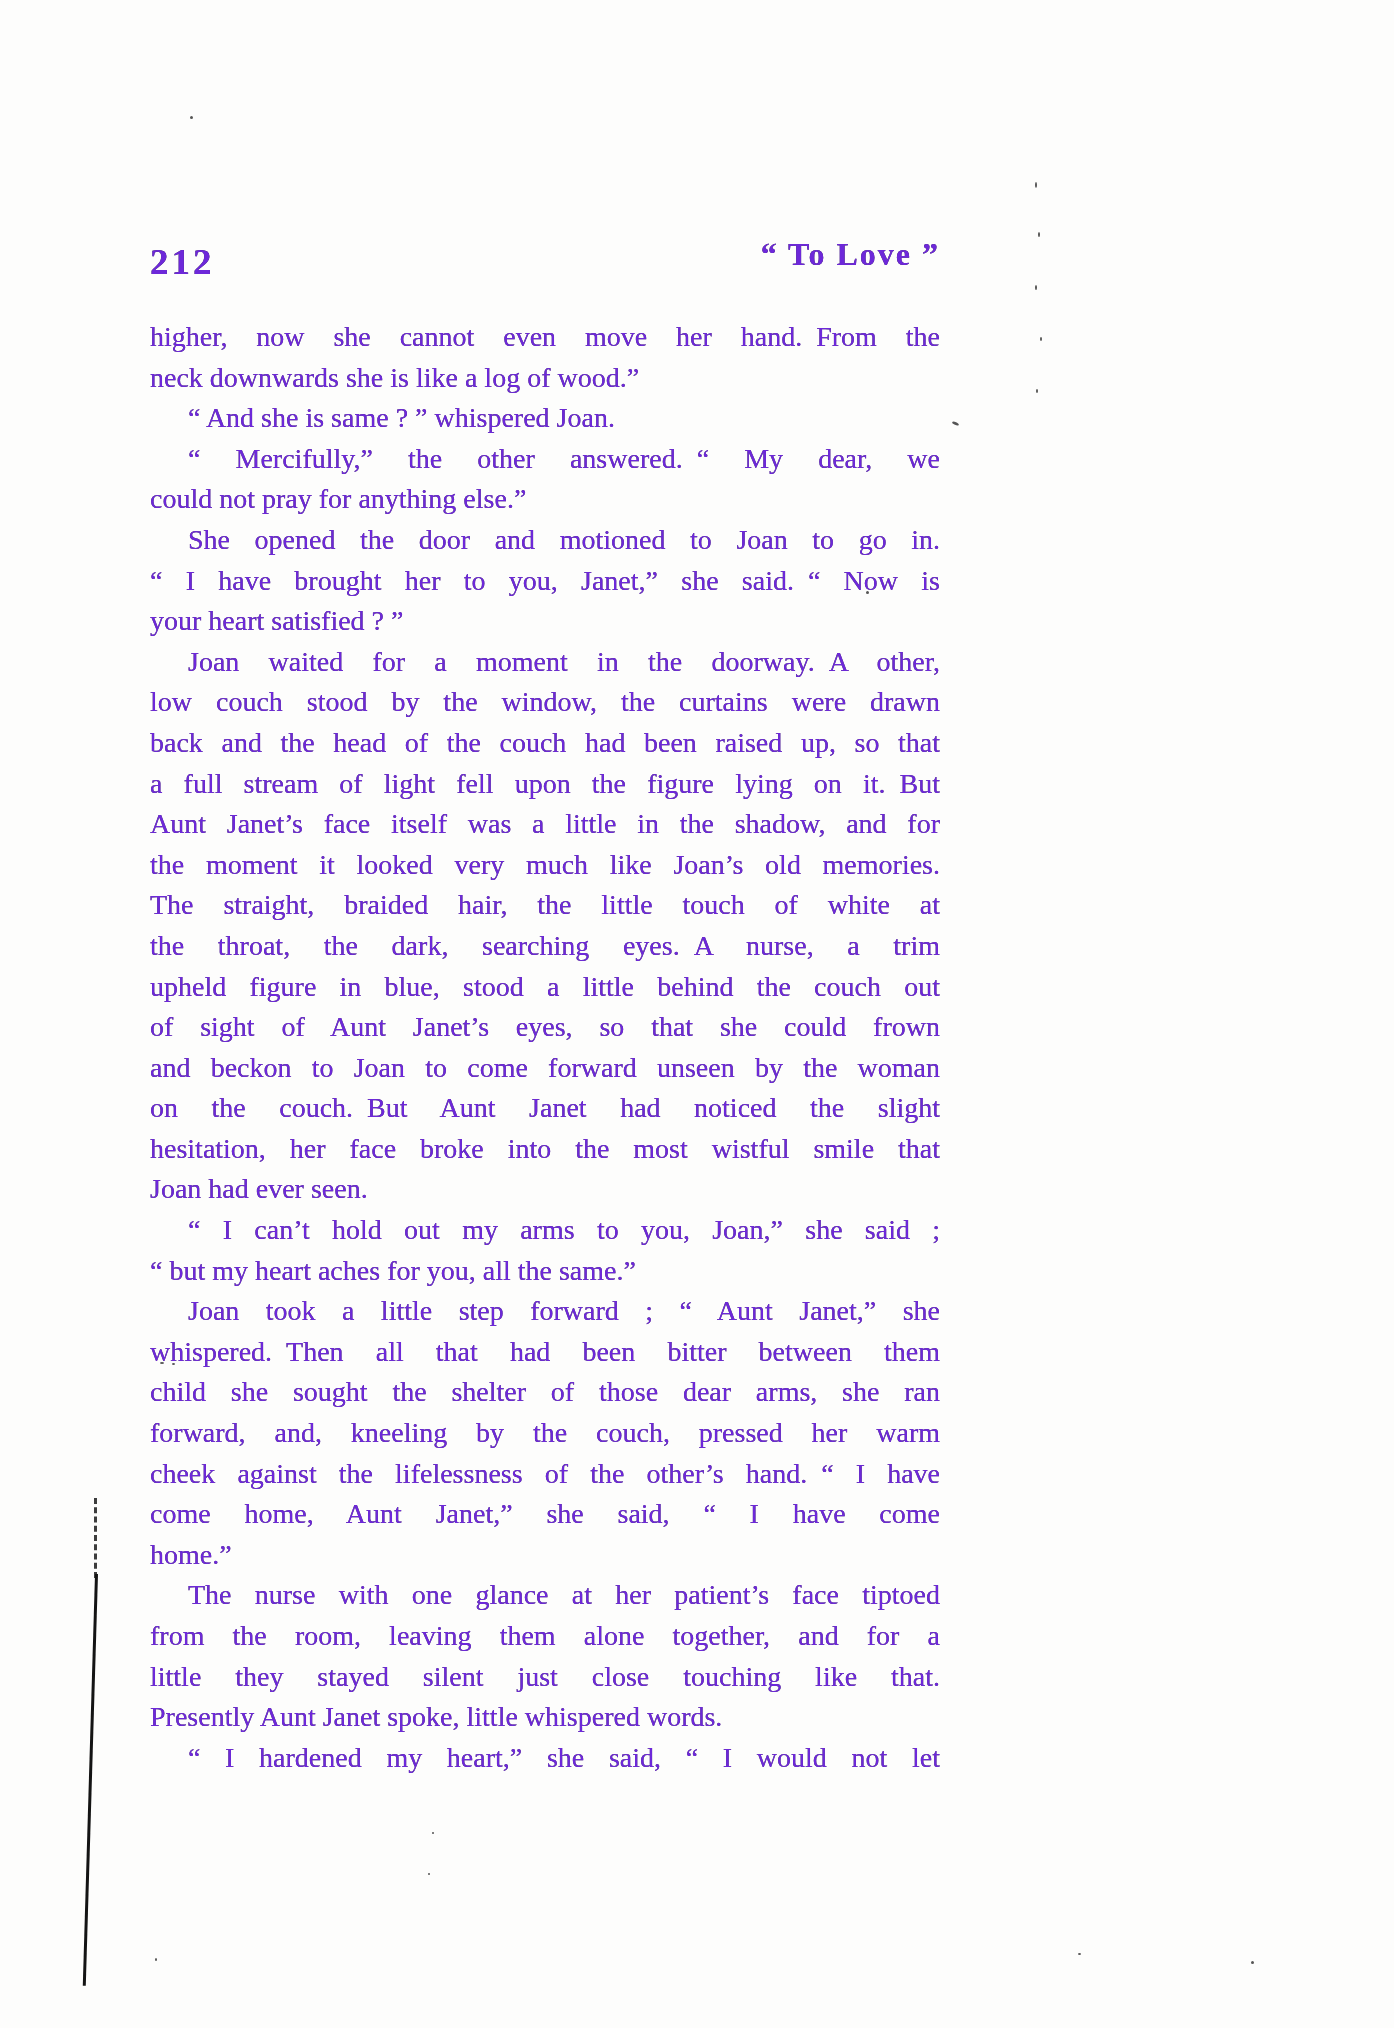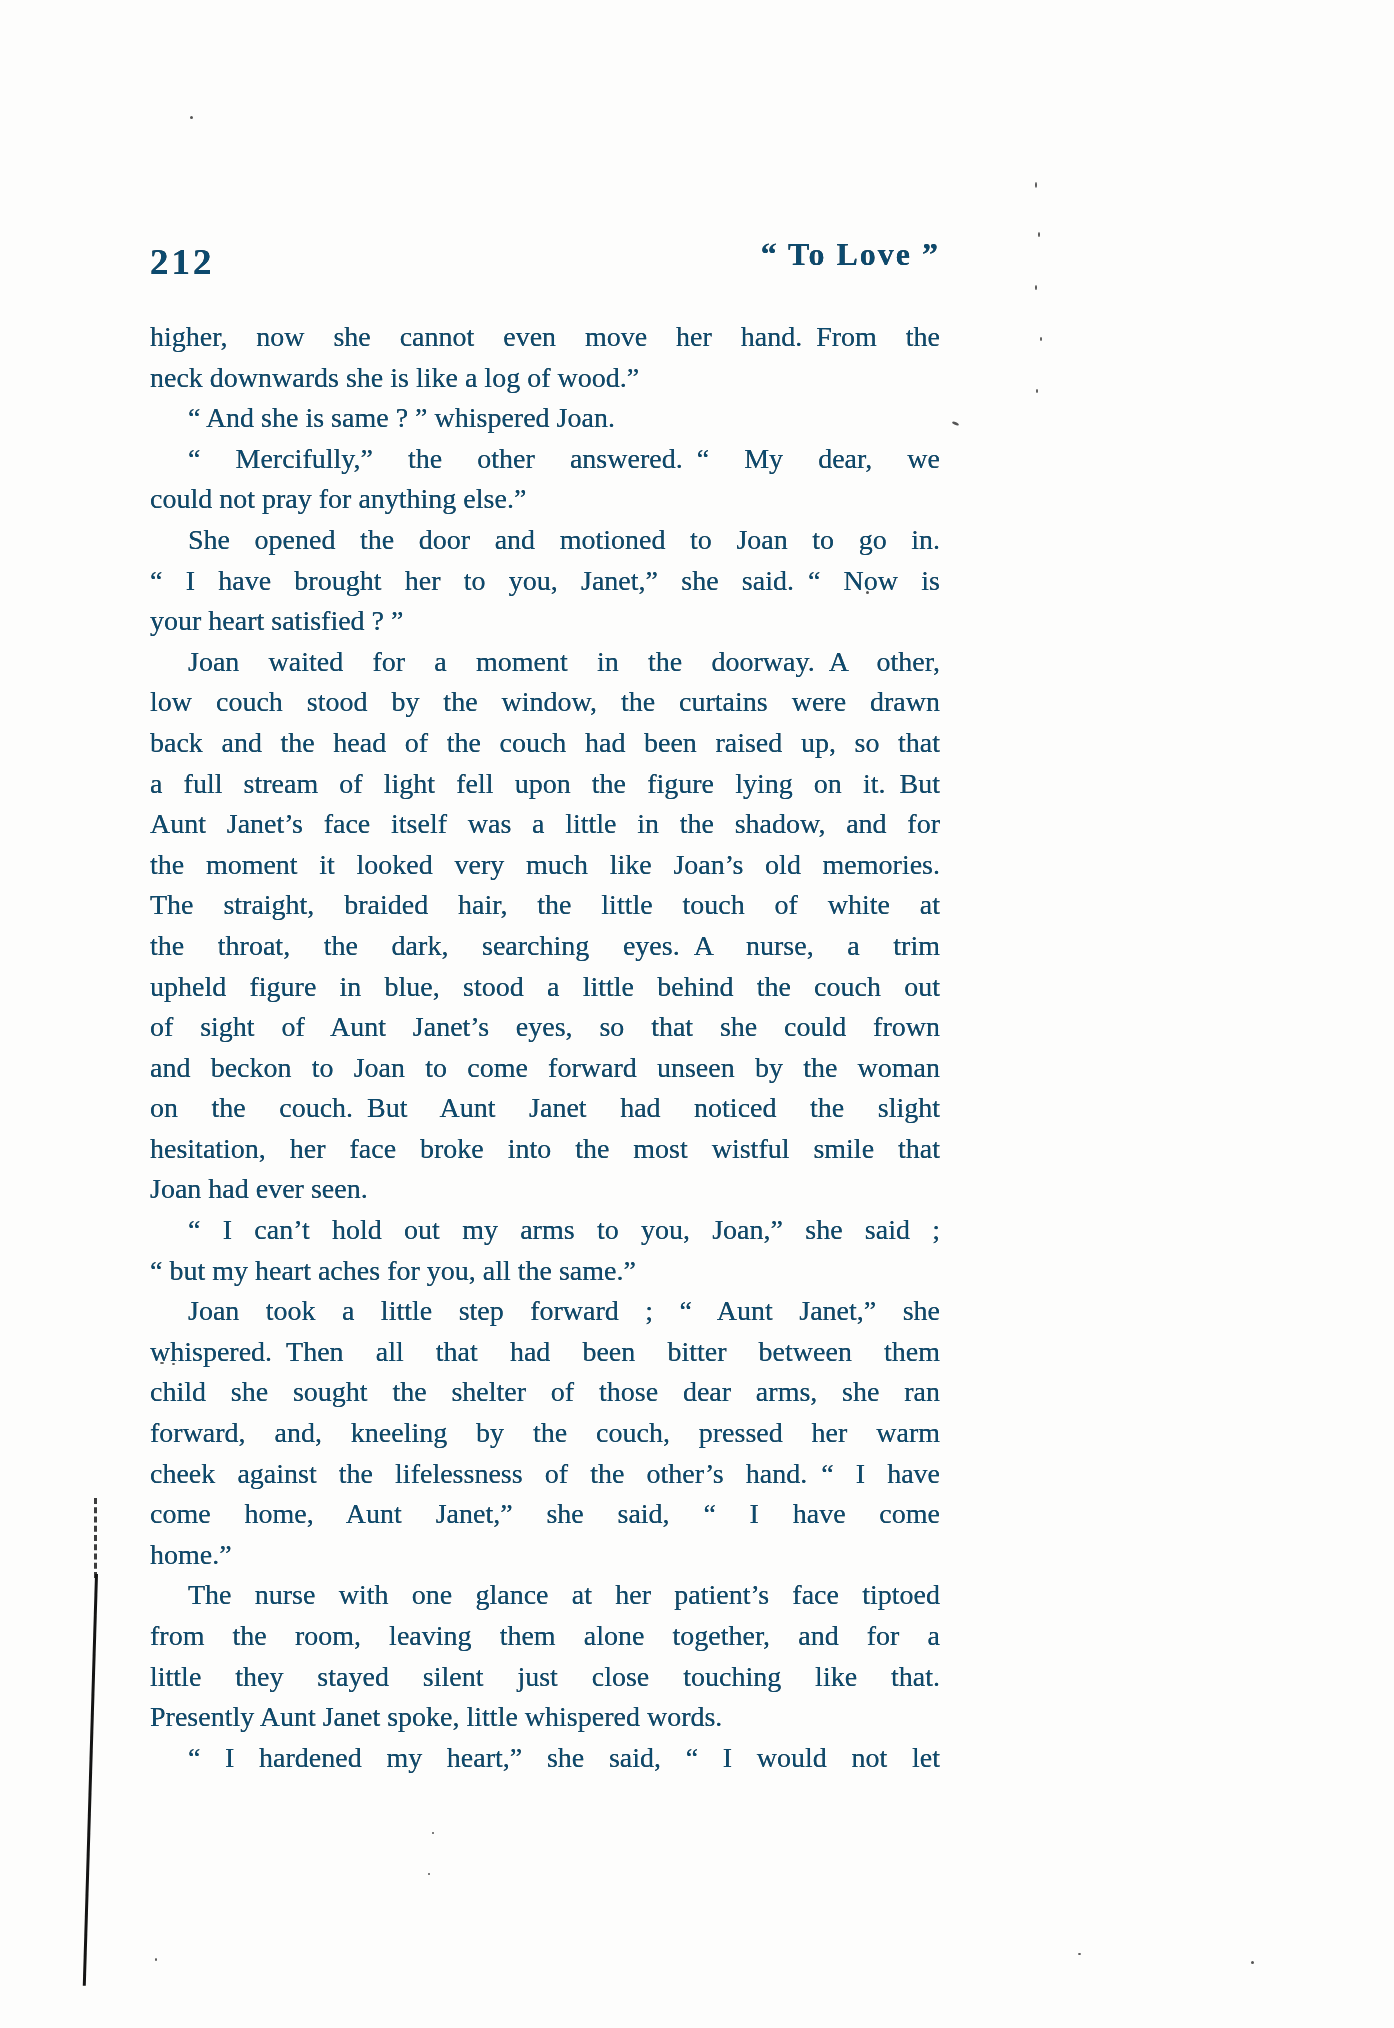--- a/index.html
+++ b/index.html
@@ -1,19 +1,19 @@
 <!DOCTYPE html>
 <html><head>
 <meta charset="utf-8">
 <style>
   html,body{margin:0;padding:0;background:#e8e8e8}
   .page{
     position:relative;width:1394px;height:2028px;margin:0 auto;
     background:#fdfdfc;overflow:hidden;
-    font-family:"Liberation Serif","DejaVu Serif",serif;color:#0c4a6e;
+    font-family:"Liberation Serif","DejaVu Serif",serif;color:#6d28d9;
   }
   .header{position:absolute;left:150px;top:236px;width:790px;height:52px}
   .pagenum{
     position:absolute;left:0;top:6px;font-size:37px;font-weight:bold;
     letter-spacing:3px;transform:scaleY(.95);transform-origin:left top;
     text-shadow:0 0 .6px rgba(0,0,0,.8);
   }
   .title{
     text-align:right;font-size:32px;font-weight:bold;letter-spacing:2px;
     text-shadow:0 0 .6px rgba(0,0,0,.8);

